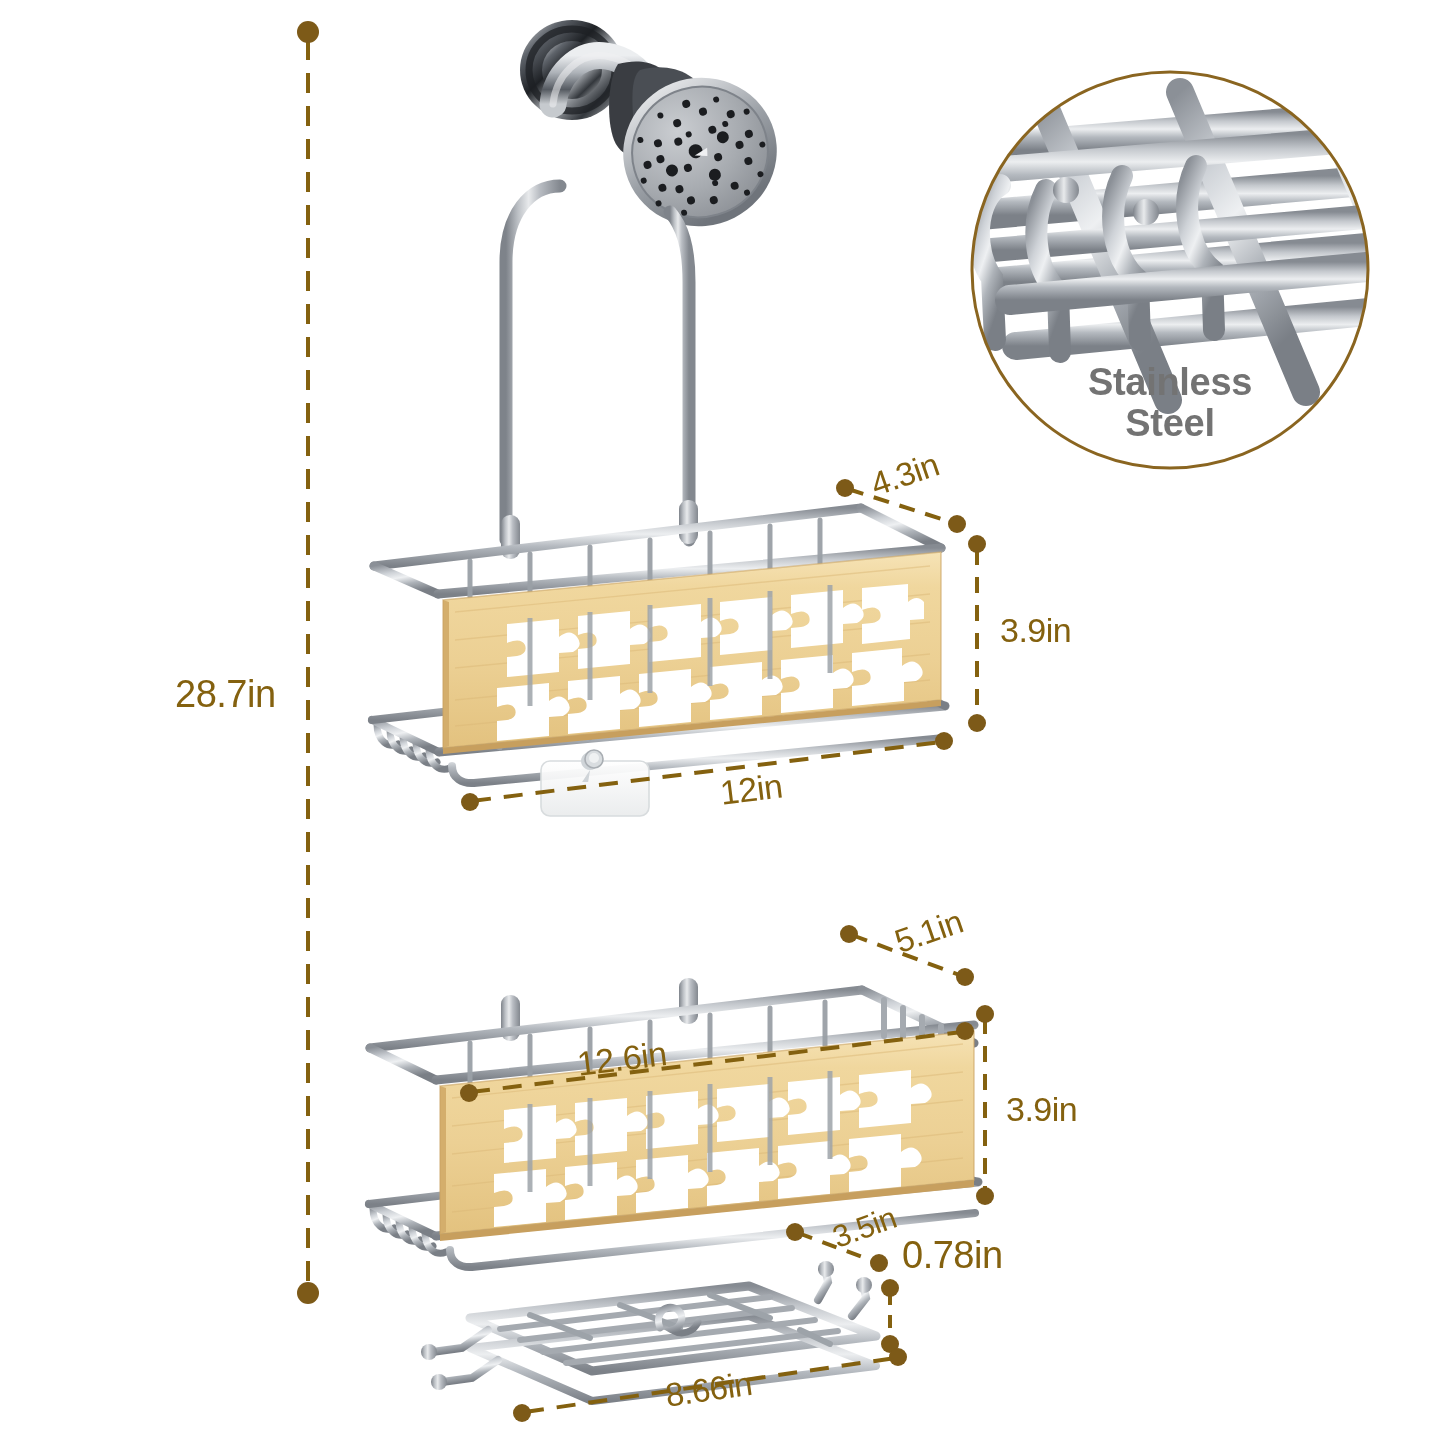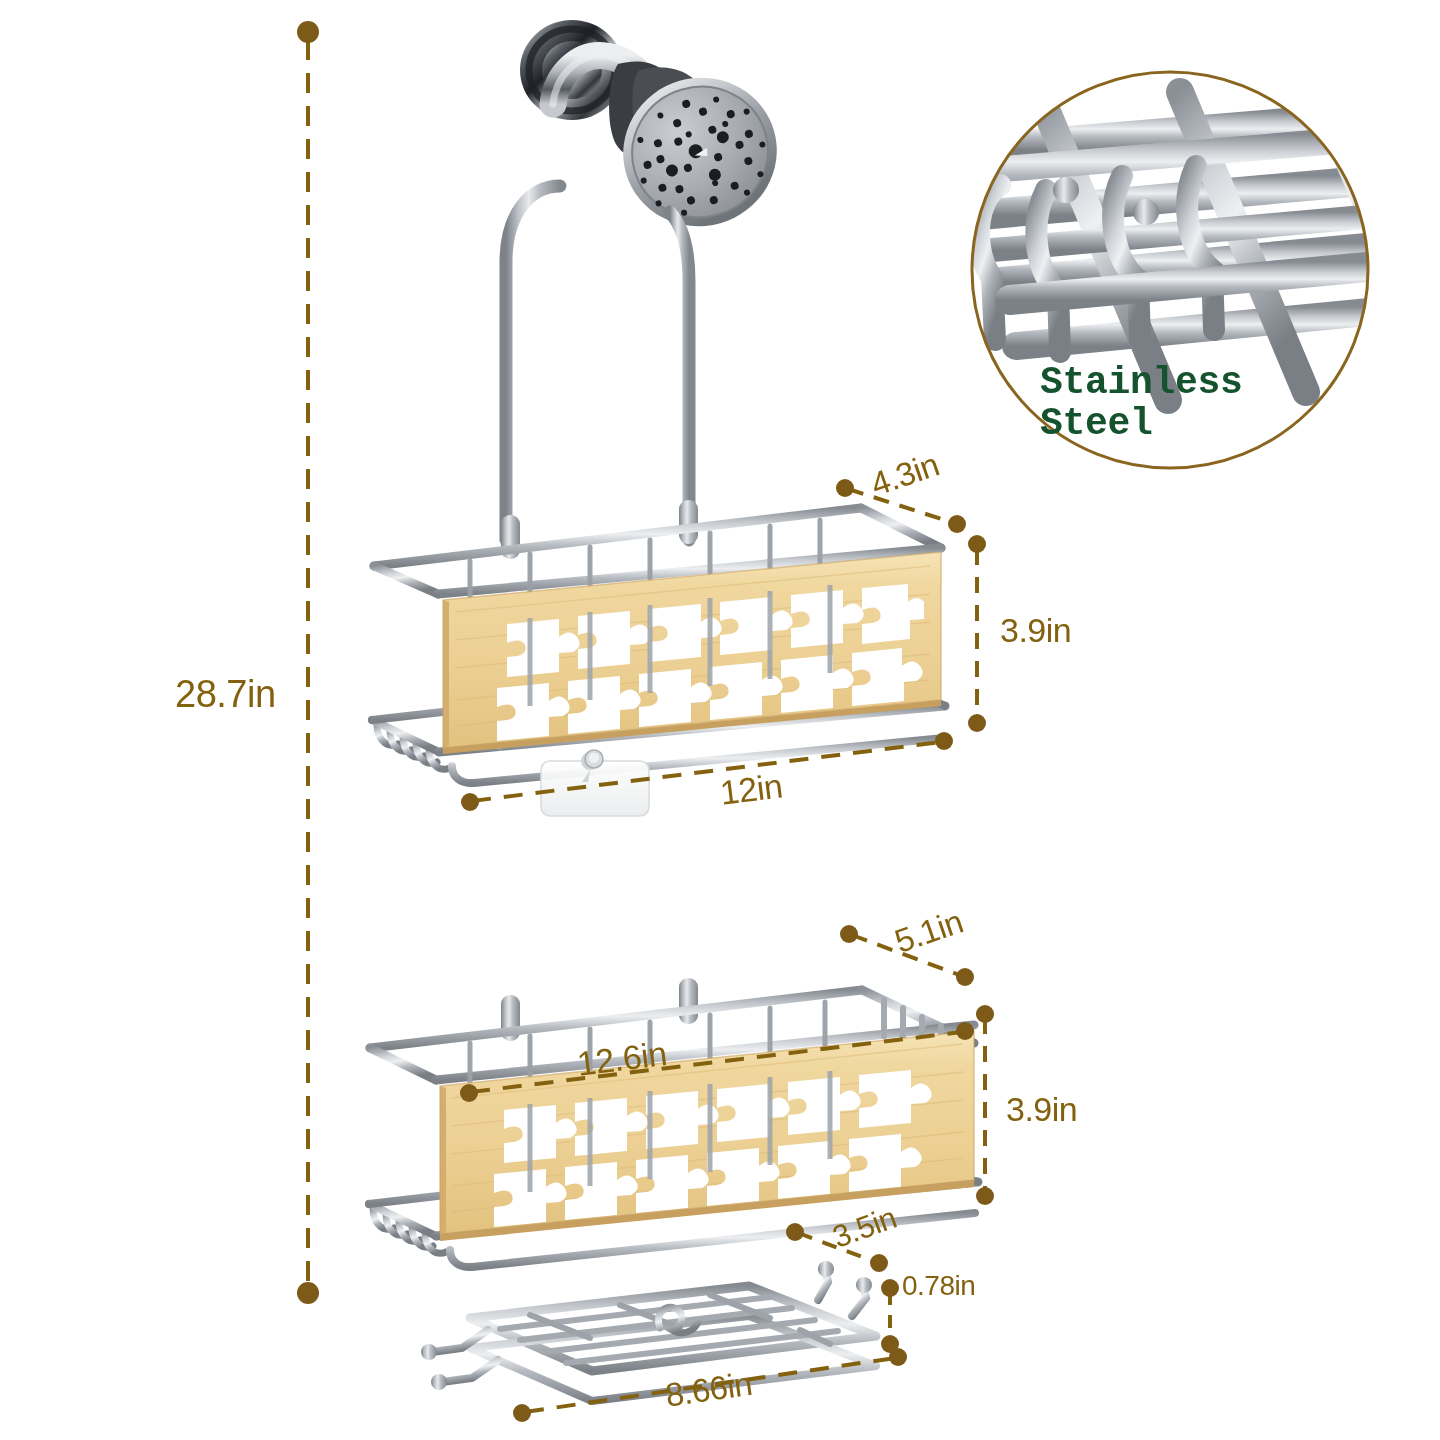--- a/index.html
+++ b/index.html
@@ -31,23 +31,24 @@
   .dim-label {
     position: absolute;
     color: #84610f;
     font-family: "Liberation Sans", sans-serif;
     font-weight: 400;
     white-space: nowrap;
     letter-spacing: -0.5px;
   }
   .callout-label {
     position: absolute;
-    color: #14532d;
-    font-family: Liberation Mono, monospace;
+    color: #737373;
+    font-family: Liberation Sans, sans-serif;
     font-weight: 700;
+    text-align: center;
     line-height: 1.08;
     white-space: pre-line;
     letter-spacing: -0.3px;
   }
 </style>
 </head>
 <body>
 
 <div id="stage">
 
@@ -560,19 +561,19 @@
   <div class="dim-label" style="left:718px; top:774px; font-size:34px; transform:rotate(-7deg); transform-origin:left top;">12in</div>
 
   <div class="dim-label" style="left:890px; top:925px; font-size:33px; transform:rotate(-19deg); transform-origin:left top;">5.1in</div>
 
   <div class="dim-label" style="left:575px; top:1045px; font-size:34px; transform:rotate(-7deg); transform-origin:left top;">12.6in</div>
 
   <div class="dim-label" style="left:1006px; top:1090px; font-size:34px;">3.9in</div>
 
   <div class="dim-label" style="left:828px; top:1222px; font-size:31px; transform:rotate(-20deg); transform-origin:left top;">3.5in</div>
 
-  <div class="dim-label" style="left:902px; top:1270px; font-size:28px;">0.78in</div>
+  <div class="dim-label" style="left:902px; top:1234px; font-size:38px;">0.78in</div>
 
   <div class="dim-label" style="left:663px; top:1377px; font-size:33px; transform:rotate(-8deg); transform-origin:left top;">8.66in</div>
 
   <div class="callout-label" style="left:1040px; top:362px; width:260px; font-size:38px;"><span>Stainless</span><br><span>Steel</span></div>
 
 </div>
 
 </body></html>

